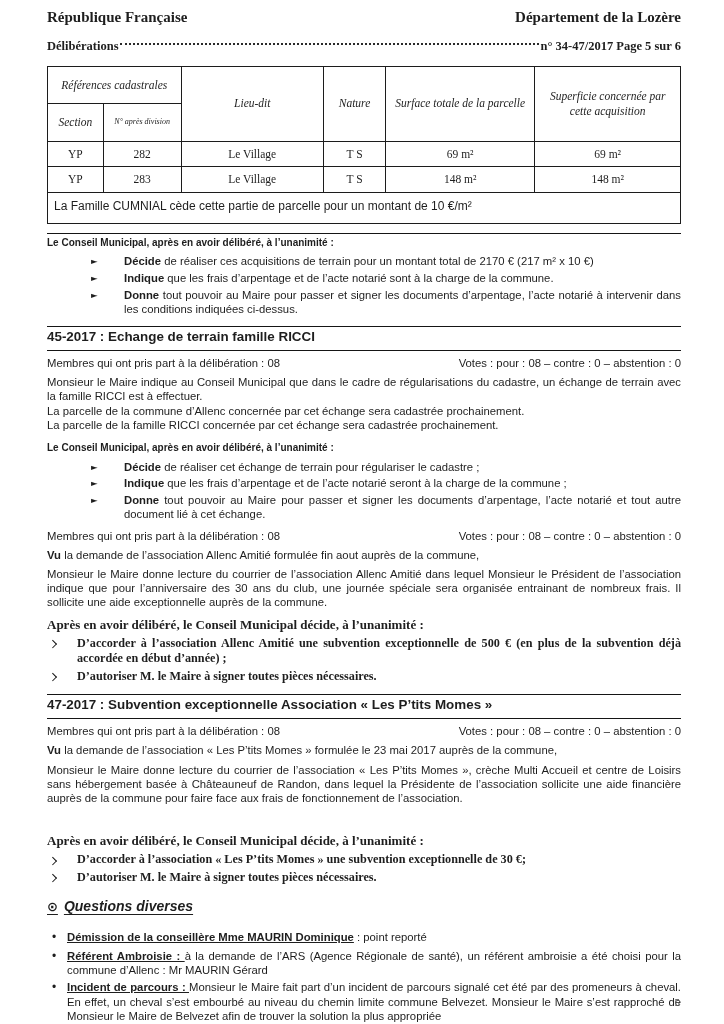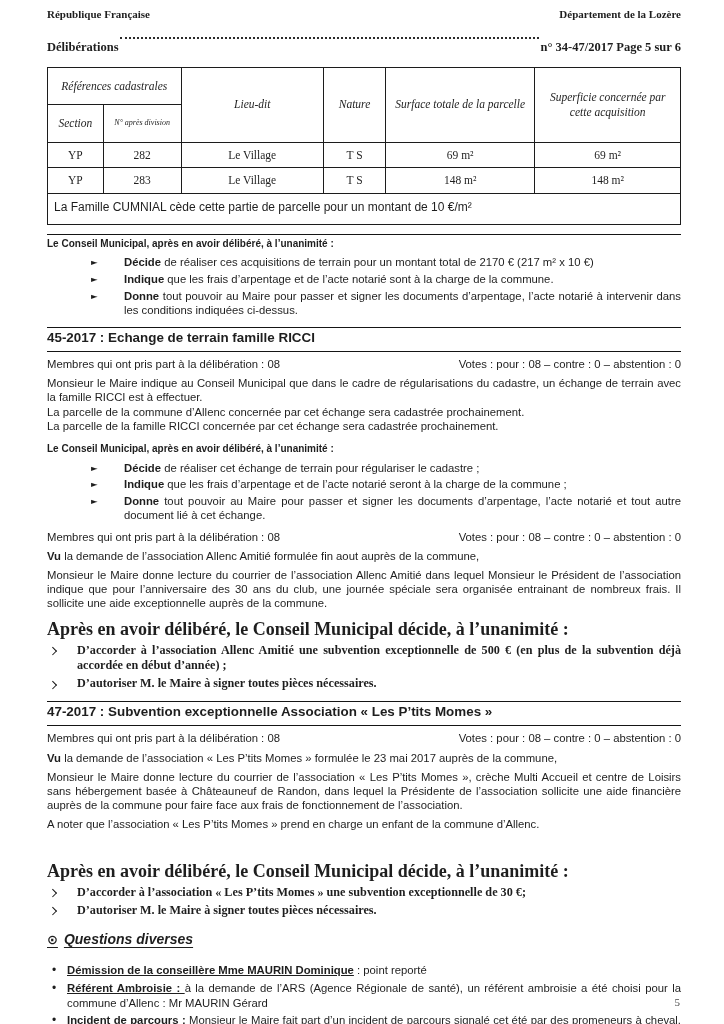--- a/index.html
+++ b/index.html
@@ -6,24 +6,24 @@
   html,body { background:#ffffff; }
   .page {
     position:relative; width:724px; height:1024px; margin:0 auto;
     background:#fff; color:#1e1e1e; overflow:hidden;
     padding:8px 43px 0 47px;
     font-family:"Liberation Sans","DejaVu Sans",sans-serif;
     font-size:11.3px; line-height:1.26;
   }
 
   
-  .hdr-top { display:flex; justify-content:space-between; font-weight:bold; font-size:11px;
+  .hdr-top { display:flex; justify-content:space-between; font-weight:bold; font-size:15px;
              font-family:"Liberation Serif","DejaVu Serif",serif; }
-  .hdr-line { display:flex; align-items:flex-start; font-weight:bold; font-size:12.5px;
-              font-family:"Liberation Serif","DejaVu Serif",serif; margin-top:18px; }
+  .hdr-line { display:flex; align-items:center; font-weight:bold; font-size:12.5px;
+              font-family:"Liberation Serif","DejaVu Serif",serif; margin-top:12px; }
   .hdr-leader { flex:1; border-bottom:2px dotted #2a2a2a; transform:translateY(-3px); margin:0 1px; }
 
   
   table.cad { width:100%; border-collapse:collapse; margin-top:11px;
               font-family:"Liberation Serif","DejaVu Serif",serif; font-size:11.5px; }
   .cad td { border:1.2px solid #1c1c1c; text-align:center; vertical-align:middle; padding:11px 4px; }
   .cad .th { font-style:italic; }
   .cad .th-small { font-style:italic; font-size:8px; }
   .cad .data { padding:5px 4px; }
   .cad .note { font-family:"Liberation Sans","DejaVu Sans",sans-serif; font-style:normal;
@@ -44,21 +44,21 @@
            font-weight:bold; font-size:13.4px; padding:2px 0 4px 0; margin-top:10px; }
 
   .mv { display:flex; justify-content:space-between; margin-top:5px;gap:40px; }
 
   p.j { text-align:justify; margin-top:5px; }
   p.l { margin:0; }
   p.vu { text-align:justify; margin-top:5px; }
   p.vu b { font-weight:bold; }
 
   .dec-intro { font-family:"Liberation Serif","DejaVu Serif",serif; font-weight:bold;
-               font-size:18px; margin-top:7px; }
+               font-size:13px; margin-top:7px; }
   ul.arrow-list { list-style:none; margin-top:2px; }
   .arrow-list li { display:flex; font-family:"Liberation Serif","DejaVu Serif",serif;
                    font-weight:bold; font-size:12.2px; margin-top:2.5px; }
   .arrow-list .mk { flex:none; width:30px; padding-left:3px; }
   .chev { display:inline-block; width:5.5px; height:5.5px; border-top:1.7px solid #111;
           border-right:1.7px solid #111; transform:rotate(45deg); margin-top:4px; }
   .arrow-list .tx { flex:1; text-align:justify; }
 
   .big-gap { margin-top:28px !important; }
 
@@ -185,21 +185,20 @@
     </li>
   </ul>
 
   <h2 class="sec-h">47-2017 : Subvention exceptionnelle Association « Les P’tits Momes »</h2>
   <div class="mv">
     <span>Membres qui ont pris part à la délibération : 08</span>
     <span>Votes : pour : 08 – contre : 0 – abstention : 0</span>
   </div>
   <p class="vu"><b>Vu</b><span> la demande de l’association « Les P’tits Momes » formulée le 23 mai 2017 auprès de la commune,</span></p>
   <p class="j">Monsieur le Maire donne lecture du courrier de l’association « Les P’tits Momes », crèche Multi Accueil et centre de Loisirs sans hébergement basée à Châteauneuf de Randon, dans lequel la Présidente de l’association sollicite une aide financière auprès de la commune pour faire face aux frais de fonctionnement de l’association.</p>
-  <p class="j">A noter que l’association « Les P’tits Momes » prend en charge un enfant de la commune d’Allenc.</p>
   <p class="dec-intro big-gap">Après en avoir délibéré, le Conseil Municipal décide, à l’unanimité :</p>
   <ul class="arrow-list">
     <li>
       <span class="mk"><span class="chev"></span></span>
       <span class="tx">D’accorder à l’association « Les P’tits Momes » une subvention exceptionnelle de 30 €;</span>
     </li>
     <li>
       <span class="mk"><span class="chev"></span></span>
       <span class="tx">D’autoriser M. le Maire à signer toutes pièces nécessaires.</span>
     </li>

